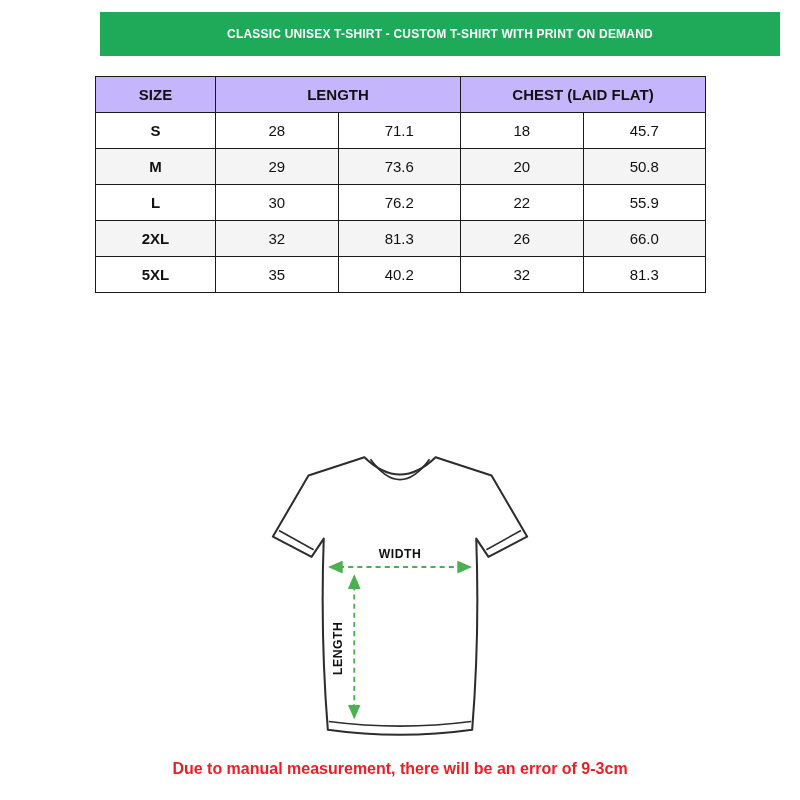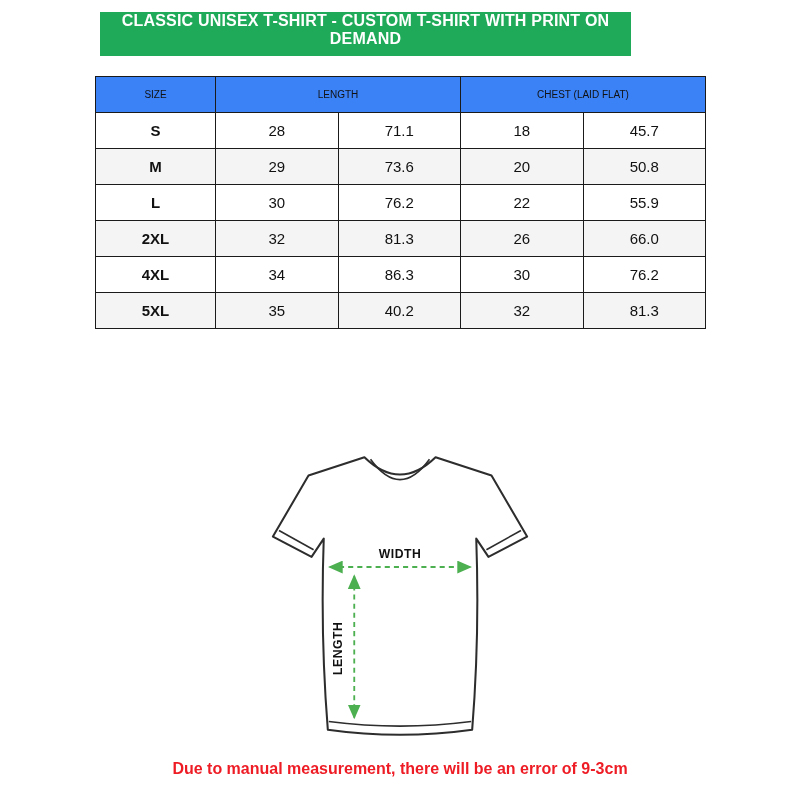--- a/index.html
+++ b/index.html
@@ -8,32 +8,32 @@
     --footnote-red:#ee1c25;
     --line:#1a1a1a;
   }
   *{box-sizing:border-box;}
   html,body{margin:0;padding:0;}
   body{
     width:800px;height:800px;position:relative;background:#ffffff;
     font-family:"Liberation Sans", sans-serif;color:#111;overflow:hidden;
   }
   .banner{
-    position:absolute;left:100px;top:12px;width:531px;height:44px;
+    position:absolute;left:100px;top:12px;width:680px;height:44px;
     background:var(--banner-green);color:#fff;
-    display:flex;align-items:flex-start;justify-content:center;
-    font-weight:bold;font-size:16px;letter-spacing:.2px;text-align:center;
+    display:flex;align-items:center;justify-content:center;
+    font-weight:bold;font-size:12px;letter-spacing:.2px;text-align:center;
   }
   .table-wrap{position:absolute;left:95px;top:76px;width:610px;}
   table{width:100%;border-collapse:collapse;table-layout:fixed;}
   th,td{
     border:1px solid var(--line);text-align:center;vertical-align:middle;
     height:36px;font-size:15px;padding:0 4px;
   }
-  th{background:#3b82f6;font-weight:normal;font-size:10px;}
+  th{background:#c4b5fd;font-weight:bold;font-size:15px;}
   td{font-weight:normal;}
   td.size-col{font-weight:bold;}
   tbody tr:nth-child(even){background:#f4f4f4;}
   tbody tr:nth-child(odd){background:#ffffff;}
   .tshirt-wrap{
     position:absolute;top:443px;left:50%;transform:translateX(-50%);
     width:300px;height:305px;
   }
   .shirt{fill:#ffffff;stroke:#2d2d2d;stroke-width:2;stroke-linejoin:round;}
   .shirt-detail{fill:none;stroke:#2d2d2d;stroke-width:1.6;}
@@ -92,27 +92,20 @@
           <td>55.9</td>
         </tr>
         <tr>
           <td class="size-col">2XL</td>
           <td>32</td>
           <td>81.3</td>
           <td>26</td>
           <td>66.0</td>
         </tr>
         <tr>
-          <td class="size-col">4XL</td>
-          <td>34</td>
-          <td>86.3</td>
-          <td>30</td>
-          <td>76.2</td>
-        </tr>
-        <tr>
           <td class="size-col">5XL</td>
           <td>35</td>
           <td>40.2</td>
           <td>32</td>
           <td>81.3</td>
         </tr>
       </tbody>
   </table>
 </div>
 

